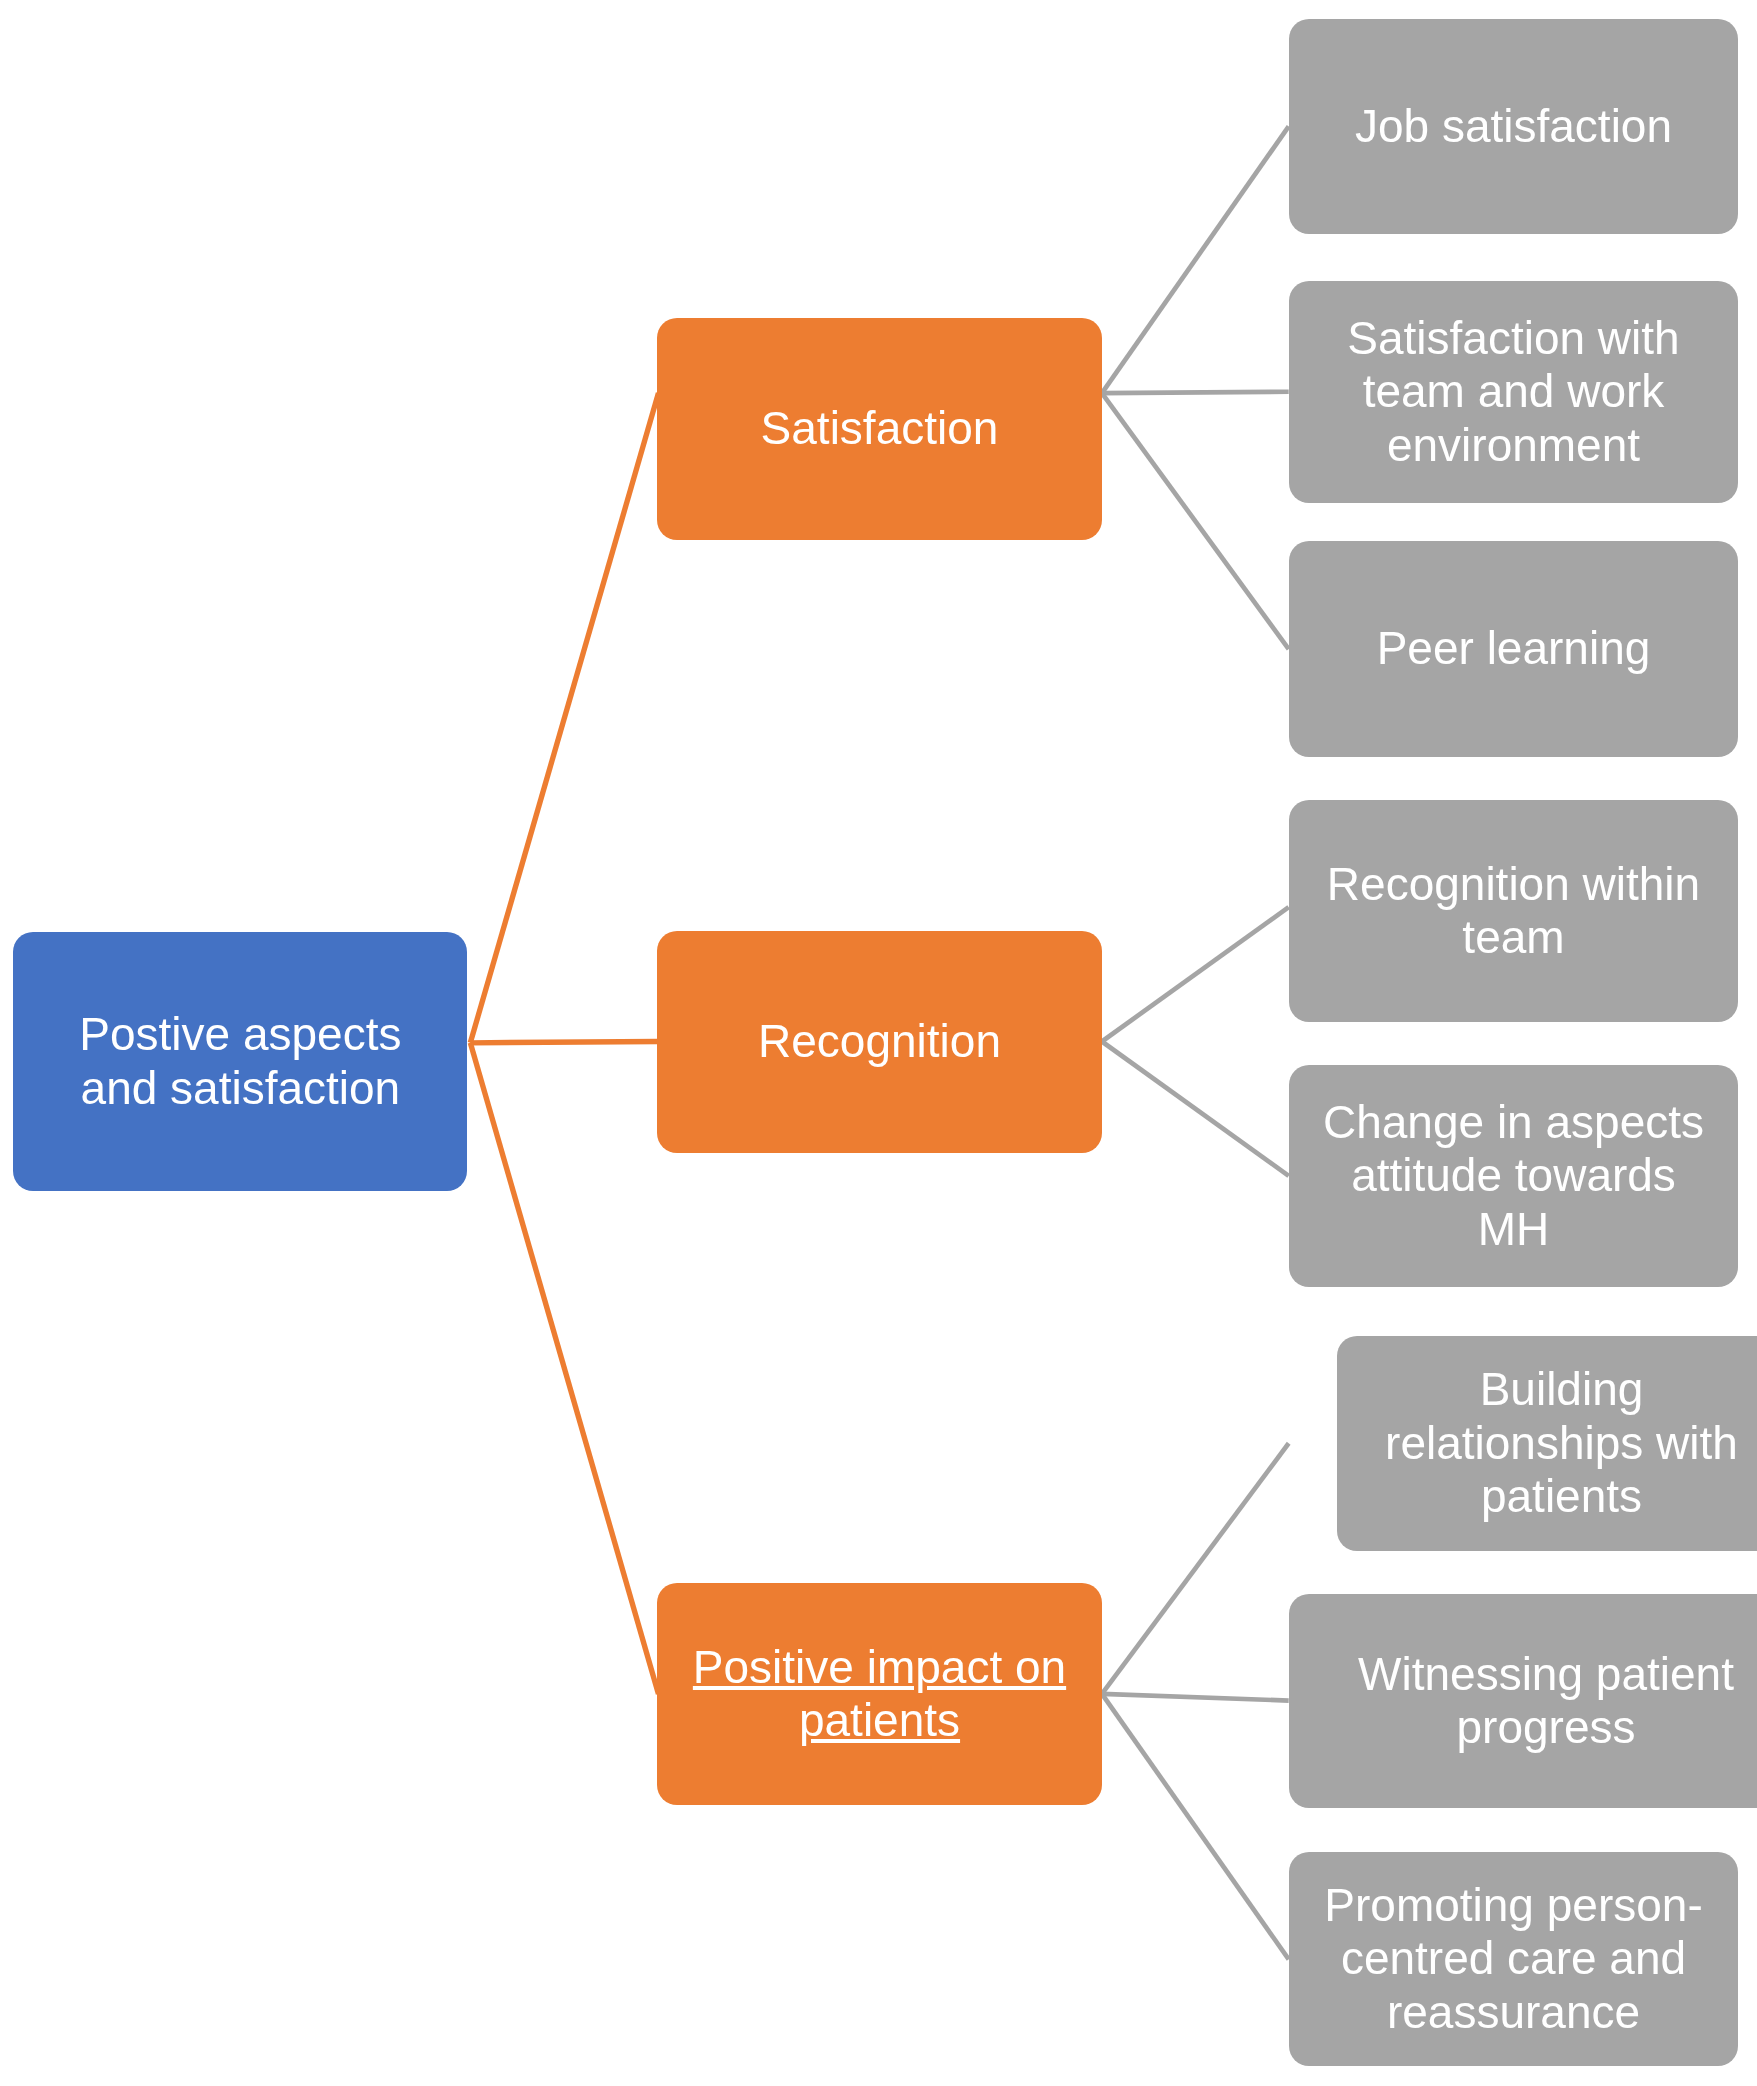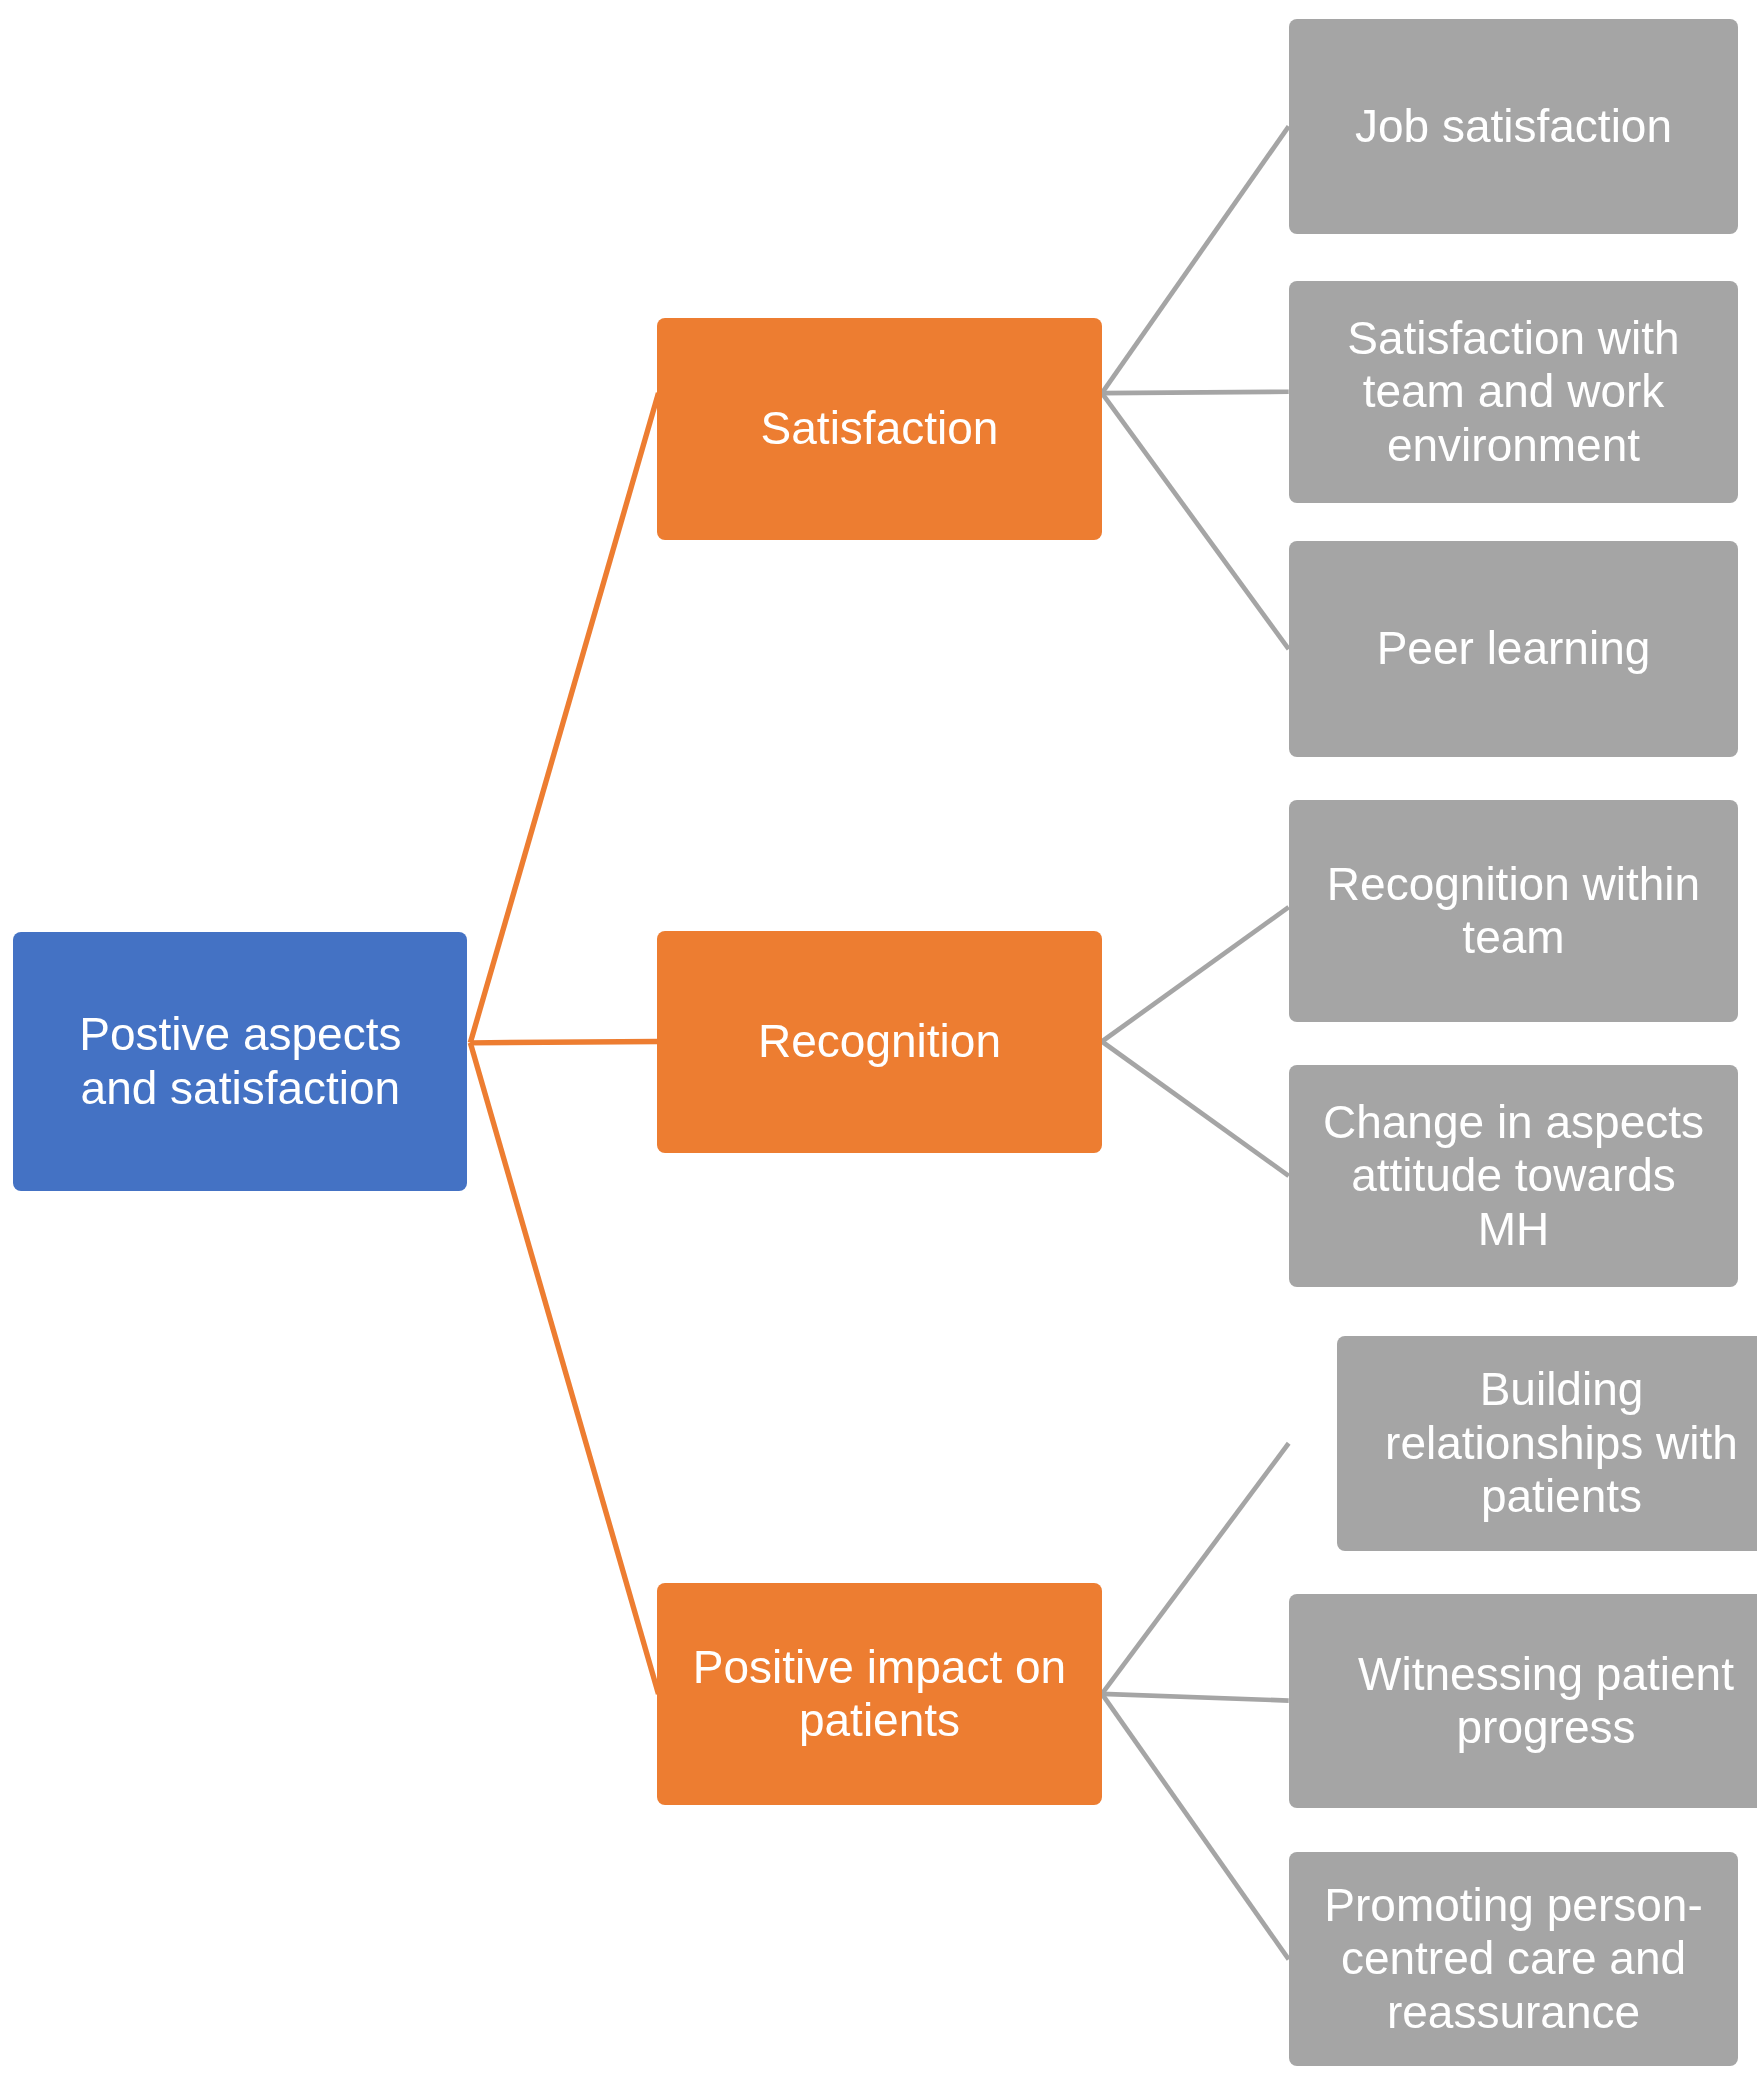--- a/index.html
+++ b/index.html
@@ -38,21 +38,21 @@
   }
   .node {
     position: absolute;
     display: flex;
     align-items: center;
     justify-content: center;
     text-align: center;
     color: var(--c-text);
     font-size: 46px;
     line-height: 1.16;
-    border-radius: 8px;
+    border-radius: 20px;
     padding: 6.7px 16px;
     white-space: pre-line;
   }
   .node-root   { background: var(--c-root); }
   .node-branch { background: var(--c-branch); }
   .node-leaf   { background: var(--c-leaf); }
 </style>
 </head>
 <body>
 
@@ -74,21 +74,21 @@
     <line class="conn-leaf" x1="1640" y1="2521" x2="1918" y2="2148"></line>
     <line class="conn-leaf" x1="1640" y1="2521" x2="1918" y2="2531"></line>
     <line class="conn-leaf" x1="1640" y1="2521" x2="1918" y2="2916"></line>
   </svg>
 
   <div class="node node-root" style="left:13.4px; top:932px; width:454px; height:259px;">Postive aspects
 and satisfaction</div>
 
   <div class="node node-branch" style="left:657px; top:282px; width:445px; height:222px;margin-top:36px;">Satisfaction</div>
   <div class="node node-branch" style="left:657px; top:931px; width:445px; height:222px;">Recognition</div>
-  <div class="node node-branch" style="left:657px; top:1583px; width:445px; height:222px;">Positive impact on
+  <div class="node node-branch" style="left:657px; top:1583px; width:445px; height:222px;text-decoration:underline;">Positive impact on
 patients</div>
 
   <div class="node node-leaf" style="left:1289px; top:19px; width:449px; height:215px;">Job satisfaction</div>
   <div class="node node-leaf" style="left:1289px; top:281px; width:449px; height:222px;">Satisfaction with
 team and work
 environment</div>
   <div class="node node-leaf" style="left:1289px; top:541px; width:449px; height:216px;padding-left:16px;">Peer learning</div>
   <div class="node node-leaf" style="left:1289px; top:800px; width:449px; height:222px;">Recognition within
 team</div>
   <div class="node node-leaf" style="left:1289px; top:1065px; width:449px; height:222px;">Change in aspects

